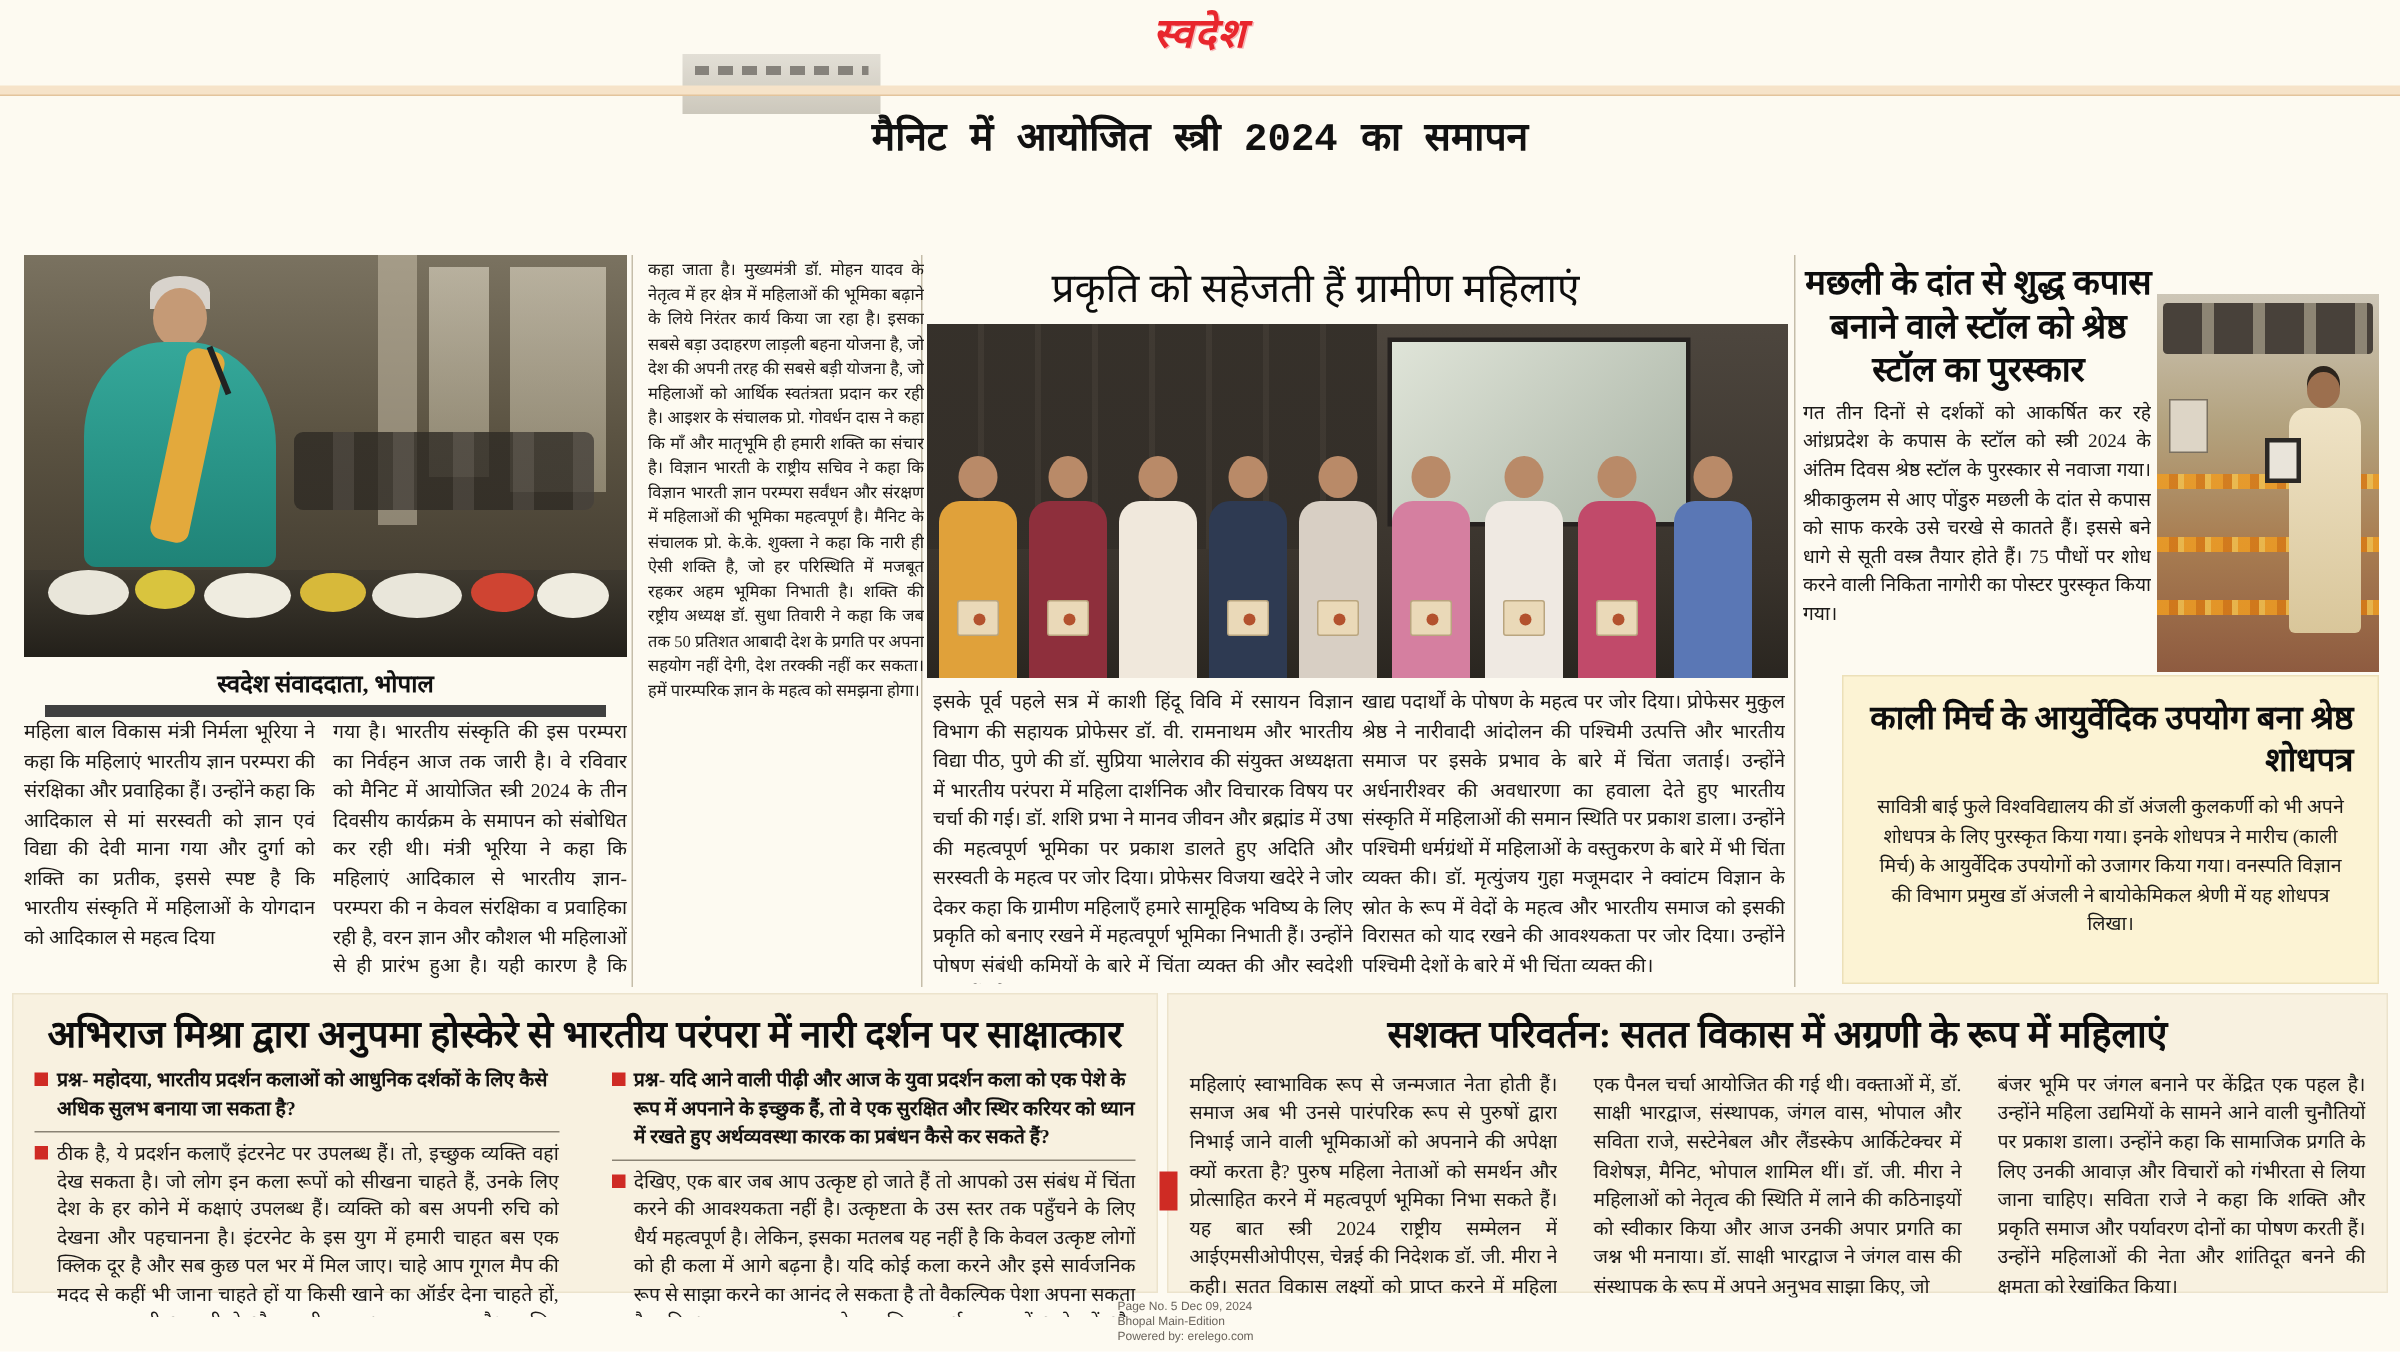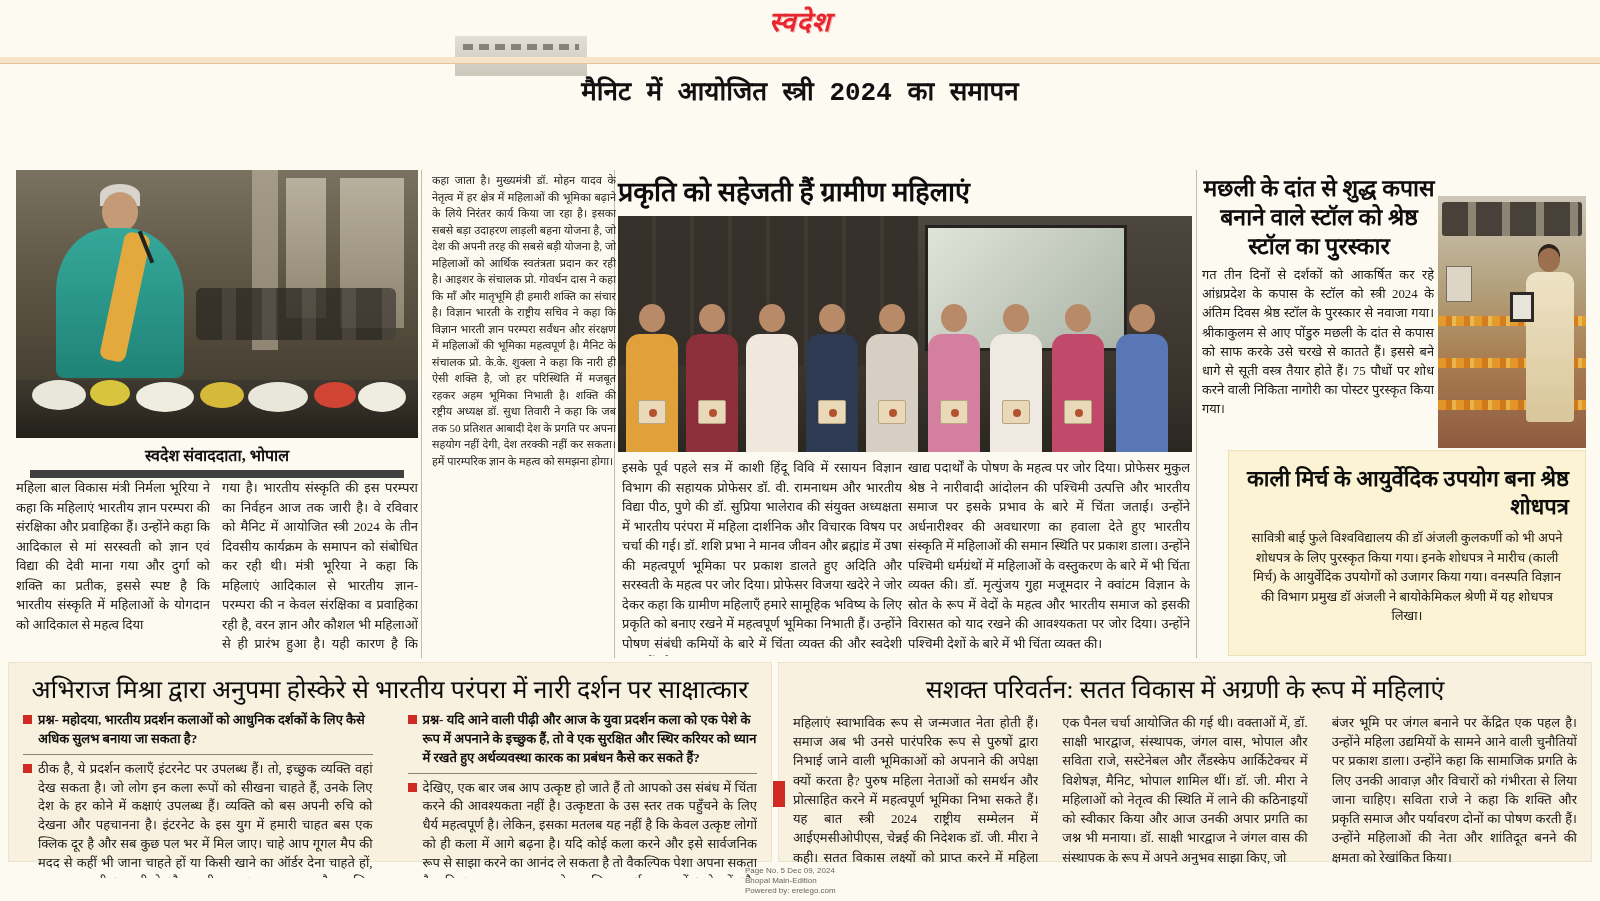--- a/index.html
+++ b/index.html
@@ -53,22 +53,22 @@
   .lp-flowers { position:absolute; bottom:26px; left:10px; width:382px; height:42px; }
   .lp-flowers span { position:absolute; border-radius:50%; }
   .byline { position:absolute; left:30px; top:444px; width:374px; text-align:center;
             font-size:16px; font-weight:bold; color:#111; border-bottom:8px solid #404040;
             padding-bottom:4px; }
   .lead-col1 { position:absolute; left:16px; top:478px; width:194px; height:178px; }
   .lead-col2 { position:absolute; left:222px; top:478px; width:196px; height:178px; }
   .lead-col3 { position:absolute; left:432px; top:172px; width:184px; height:486px; font-size:11px; }
 
   
-  .nature-head { position:absolute; left:618px; top:172px; width:574px; text-align:left;
-                 font-size:27px; font-weight:bold; color:#0d0d0d; }
+  .nature-head { position:absolute; left:590px; top:172px; width:574px; text-align:center;
+                 font-size:27px; font-weight:normal; color:#0d0d0d; }
   .group-photo { position:absolute; left:618px; top:216px; width:574px; height:236px;
     background:linear-gradient(180deg,#4d463e 0%,#39332c 70%,#2a2620 100%); overflow:hidden; }
   .gp-screen { position:absolute; left:310px; top:12px; width:196px; height:120px;
     background:linear-gradient(135deg,#dfe4d8,#aab4a6); box-shadow:0 0 0 3px #262220; }
   .gp-shelf { position:absolute; left:0; top:0; width:300px; height:150px;
     background:repeating-linear-gradient(90deg,#332e28 0 34px,#3e3831 34px 38px); opacity:.9; }
   .gp-person { position:absolute; bottom:0; width:52px; }
   .gp-body { width:52px; height:118px; border-radius:14px 14px 0 0; }
   .gp-head { width:26px; height:28px; border-radius:50%; background:#b98a68; margin:0 auto 2px; }
   .gp-bag { position:absolute; bottom:28px; left:12px; width:28px; height:24px;
@@ -100,21 +100,21 @@
   
   .pepper-box { position:absolute; left:1228px; top:450px; width:358px; height:206px;
     background:#fcf3d4; border:1px solid #ece0b8; padding:14px 16px; }
   .pepper-head { text-align:right; font-size:22px; font-weight:bold; line-height:1.25; color:#0d0d0d; }
   .pepper-body { margin-top:8px; font-size:13px; line-height:1.5; text-align:center; color:#1c1a18; overflow:hidden; height:118px; }
 
   
   .box { position:absolute; background:#f8f1e0; border:1px solid #ece3cc; }
   .interview-box { left:8px; top:662px; width:764px; height:200px; padding:8px 14px; }
   .panel-box { left:778px; top:662px; width:814px; height:200px; padding:8px 14px; }
-  .box-head { text-align:center; font-size:25px; font-weight:normal; color:#0d0d0d; }
+  .box-head { text-align:center; font-size:25px; font-weight:bold; color:#0d0d0d; }
   .qa-cols { display:flex; gap:35px; margin-top:6px; }
   .qa-col { width:50%; }
   .qa-q { font-weight:bold; font-size:13px; line-height:1.45; padding-left:15px; text-indent:-15px; color:#141210; }
   .qa-divider { height:1px; background:#8a8374; margin:5px 0 5px 0; }
   .qa-a { font-size:13px; line-height:1.45; padding-left:15px; text-indent:-15px; color:#1c1a18; text-align:justify; overflow:hidden; }
   .bullet { display:inline-block; width:9px; height:9px; background:#cf2b24; margin-right:6px; }
   .panel-cols { display:flex; gap:24px; margin-top:8px; }
   .panel-col { width:33.33%; font-size:13px; line-height:1.48; text-align:justify; color:#1c1a18; overflow:hidden; height:152px; }
   .red-marker { position:absolute; left:-6px; top:118px; width:12px; height:26px; background:#cf2b24; }
 

